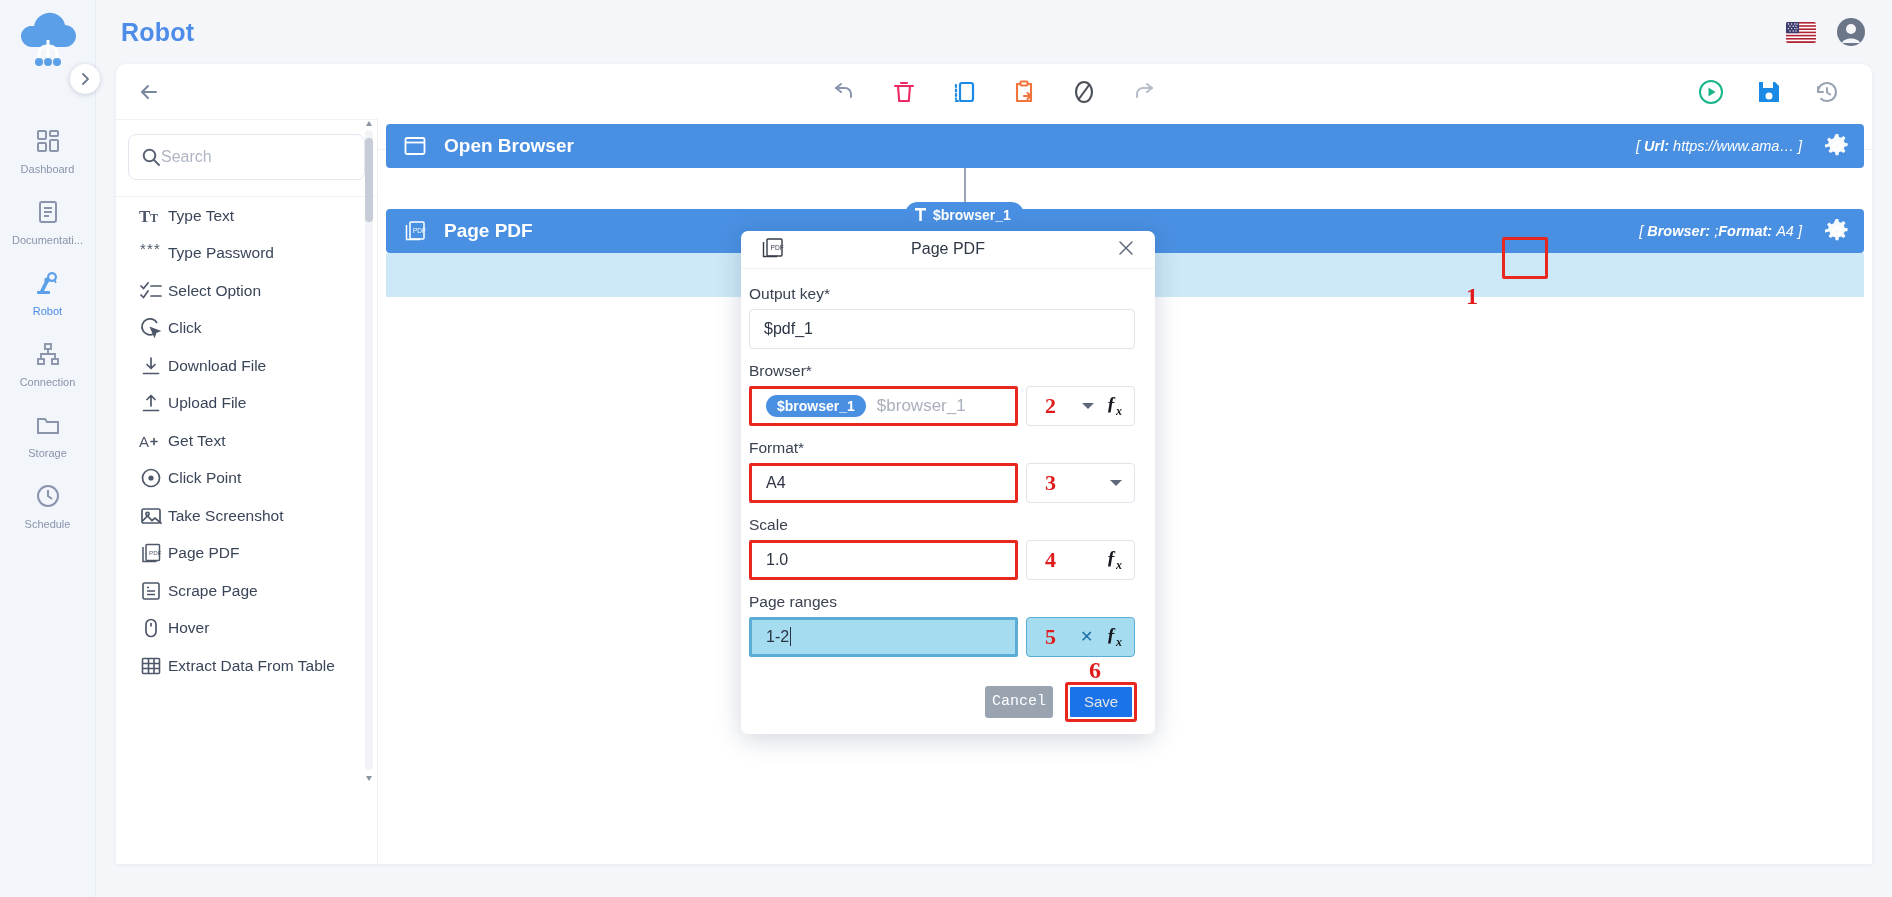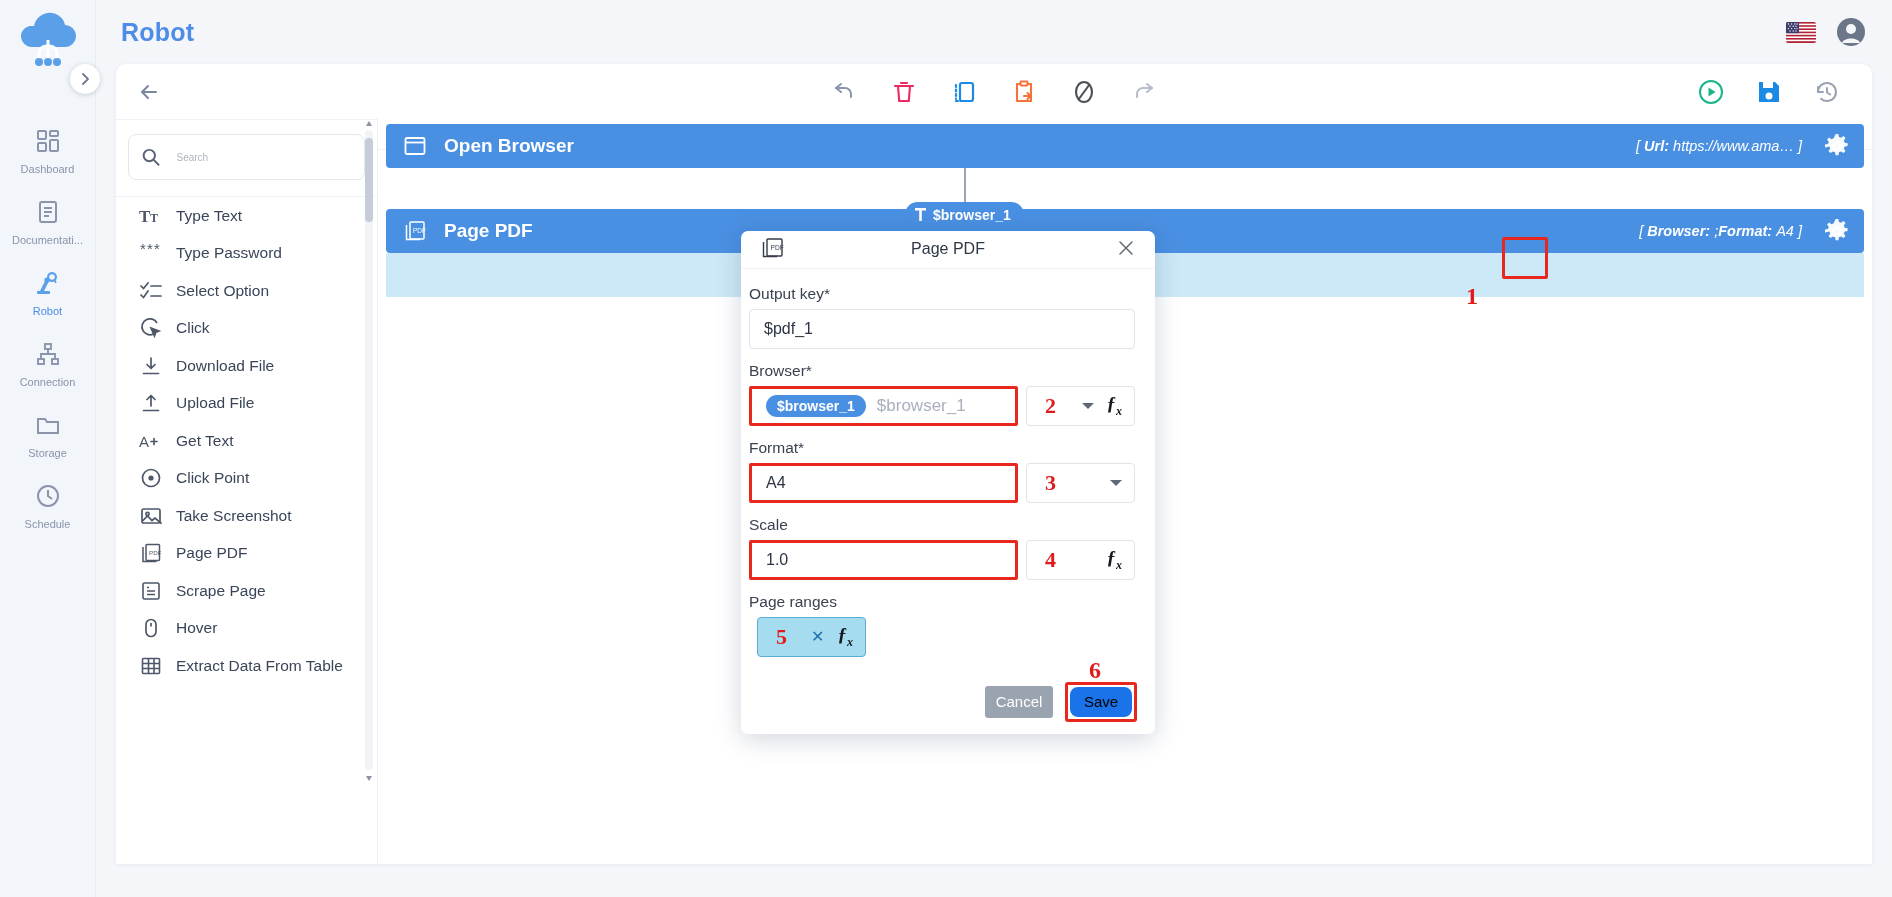--- a/index.html
+++ b/index.html
@@ -61,33 +61,33 @@
   
   #palette {
     position: absolute; left: 0; top: 56px; width: 262px; height: 744px;
     border-right: 1px solid #eef1f6; background: #fff;
   }
   #search-wrap {
     margin: 14px 12px 0 12px; height: 46px; border: 1px solid #e2e7f0; border-radius: 8px;
     display: flex; align-items: center; padding: 0 12px; background: #fff;
   }
   #search-input {
-    border: none; outline: none; margin-left: 16px; font-size: 10px; color: #a21caf;
+    border: none; outline: none; margin-left: 0; font-size: 16px; color: #a21caf;
     font-family: "Liberation Sans", sans-serif; width: 180px; background: transparent;
   }
   #search-input::placeholder { color: #aeb6c4; }
   #action-list {
     position: absolute; top: 76px; left: 0; width: 262px; height: 668px;
     overflow: hidden; border-top: 1px solid #eef1f6;
   }
   .action-row {
     height: 37.5px; display: flex; align-items: center; padding-left: 22px; cursor: pointer;
   }
   .act-ico { width: 26px; height: 24px; display:flex;align-items:center;justify-content:center; color: #4d5768; flex: none;}
-  .act-lbl { margin-left: 12px; font-size: 15.5px; color: #3a4559; white-space: nowrap; }
+  .act-lbl { margin-left: 4px; font-size: 15.5px; color: #3a4559; white-space: nowrap; }
   #list-scrollbar {
     position: absolute; right: 4px; top: 10px; width: 8px; height: 640px;
   }
   #list-scrollbar .track { position:absolute; inset:0; background:#f1f3f7; border-radius:4px;}
   #list-scrollbar .thumb { position:absolute; top: 8px; left:0; width: 8px; height: 84px; background:#c6ccd8; border-radius:4px;}
   .sb-arrow { position: absolute; left: 0; width: 8px; height: 8px; color: #8c94a3; }
 
   
   #flow {
     position: absolute; left: 262px; top: 48px; width: 1494px; height: 744px; background: #fff;
@@ -160,25 +160,25 @@
   .tag {
     background: #4a90e2; color: #fff; border-radius: 11px; padding: 3px 11px;
     font-size: 14px; font-weight: bold; margin-right: 11px;
   }
   .ghost { color: #a9b0bc; font-size: 17px; }
   .hl-blue { background: #a6dcf0 !important; border-color: #5badd6 !important; }
   .cursor-bar { display:inline-block; width:1px; height:19px; background:#2c3444; margin-left:1px; vertical-align:-3px;}
   #modal-foot { height: 72px; display: flex; align-items: center; justify-content: flex-end; padding-right: 18px; gap: 12px; }
   #btn-cancel {
     width: 68px; height: 32px; background: #9aa3b0; color: #fff; border: none; border-radius: 3px;
-    font-size: 15px; cursor: pointer; font-family: Liberation Sans, sans-serif;
+    font-size: 15px; cursor: pointer; font-family: Liberation Mono, monospace;
   }
   #btn-save-wrap { border: 3px solid #e8271f; border-radius: 3px; padding: 2px; position: relative; }
   #btn-save {
-    width: 62px; height: 30px; background: #1a73e8; color: #000000; border: none; border-radius: 8px;
+    width: 62px; height: 30px; background: #1a73e8; color: #e5e5e5; border: none; border-radius: 1px;
     font-size: 15px; cursor: pointer; font-family: "Liberation Sans", sans-serif;
   }
   .anno-free {
     position: absolute; font-size: 24px; font-weight: bold; color: #e01b1b;
     font-family: "Liberation Serif", serif; z-index: 60;
   }
   #gear-redbox {
     position: absolute; left: 1502px; top: 237px; width: 46px; height: 42px;
     border: 3px solid #e8271f; border-radius: 2px; z-index: 20;
   }
@@ -645,20 +645,24 @@
     <div class="f-row">
       <div class="f-input redbox">1.0</div>
       <div class="f-side">
         <span class="anno-num">4</span>
         <span class="fx">ƒ<sub>x</sub></span>
       </div>
     </div>
 
     <div class="f-label">Page ranges</div>
     <div class="f-row">
+      <div class="f-input redbox hl-blue">
+        <span>1-2</span>
+          <span class="cursor-bar"></span>
+      </div>
       <div class="f-side hl-blue">
         <span class="anno-num">5</span>
         <span style="color:#1a6fa8;font-size:16px;line-height:1;">✕</span>
         <span class="fx">ƒ<sub>x</sub></span>
       </div>
     </div>
   </div>
 
   <div id="modal-foot">
     <button id="btn-cancel">Cancel</button>

